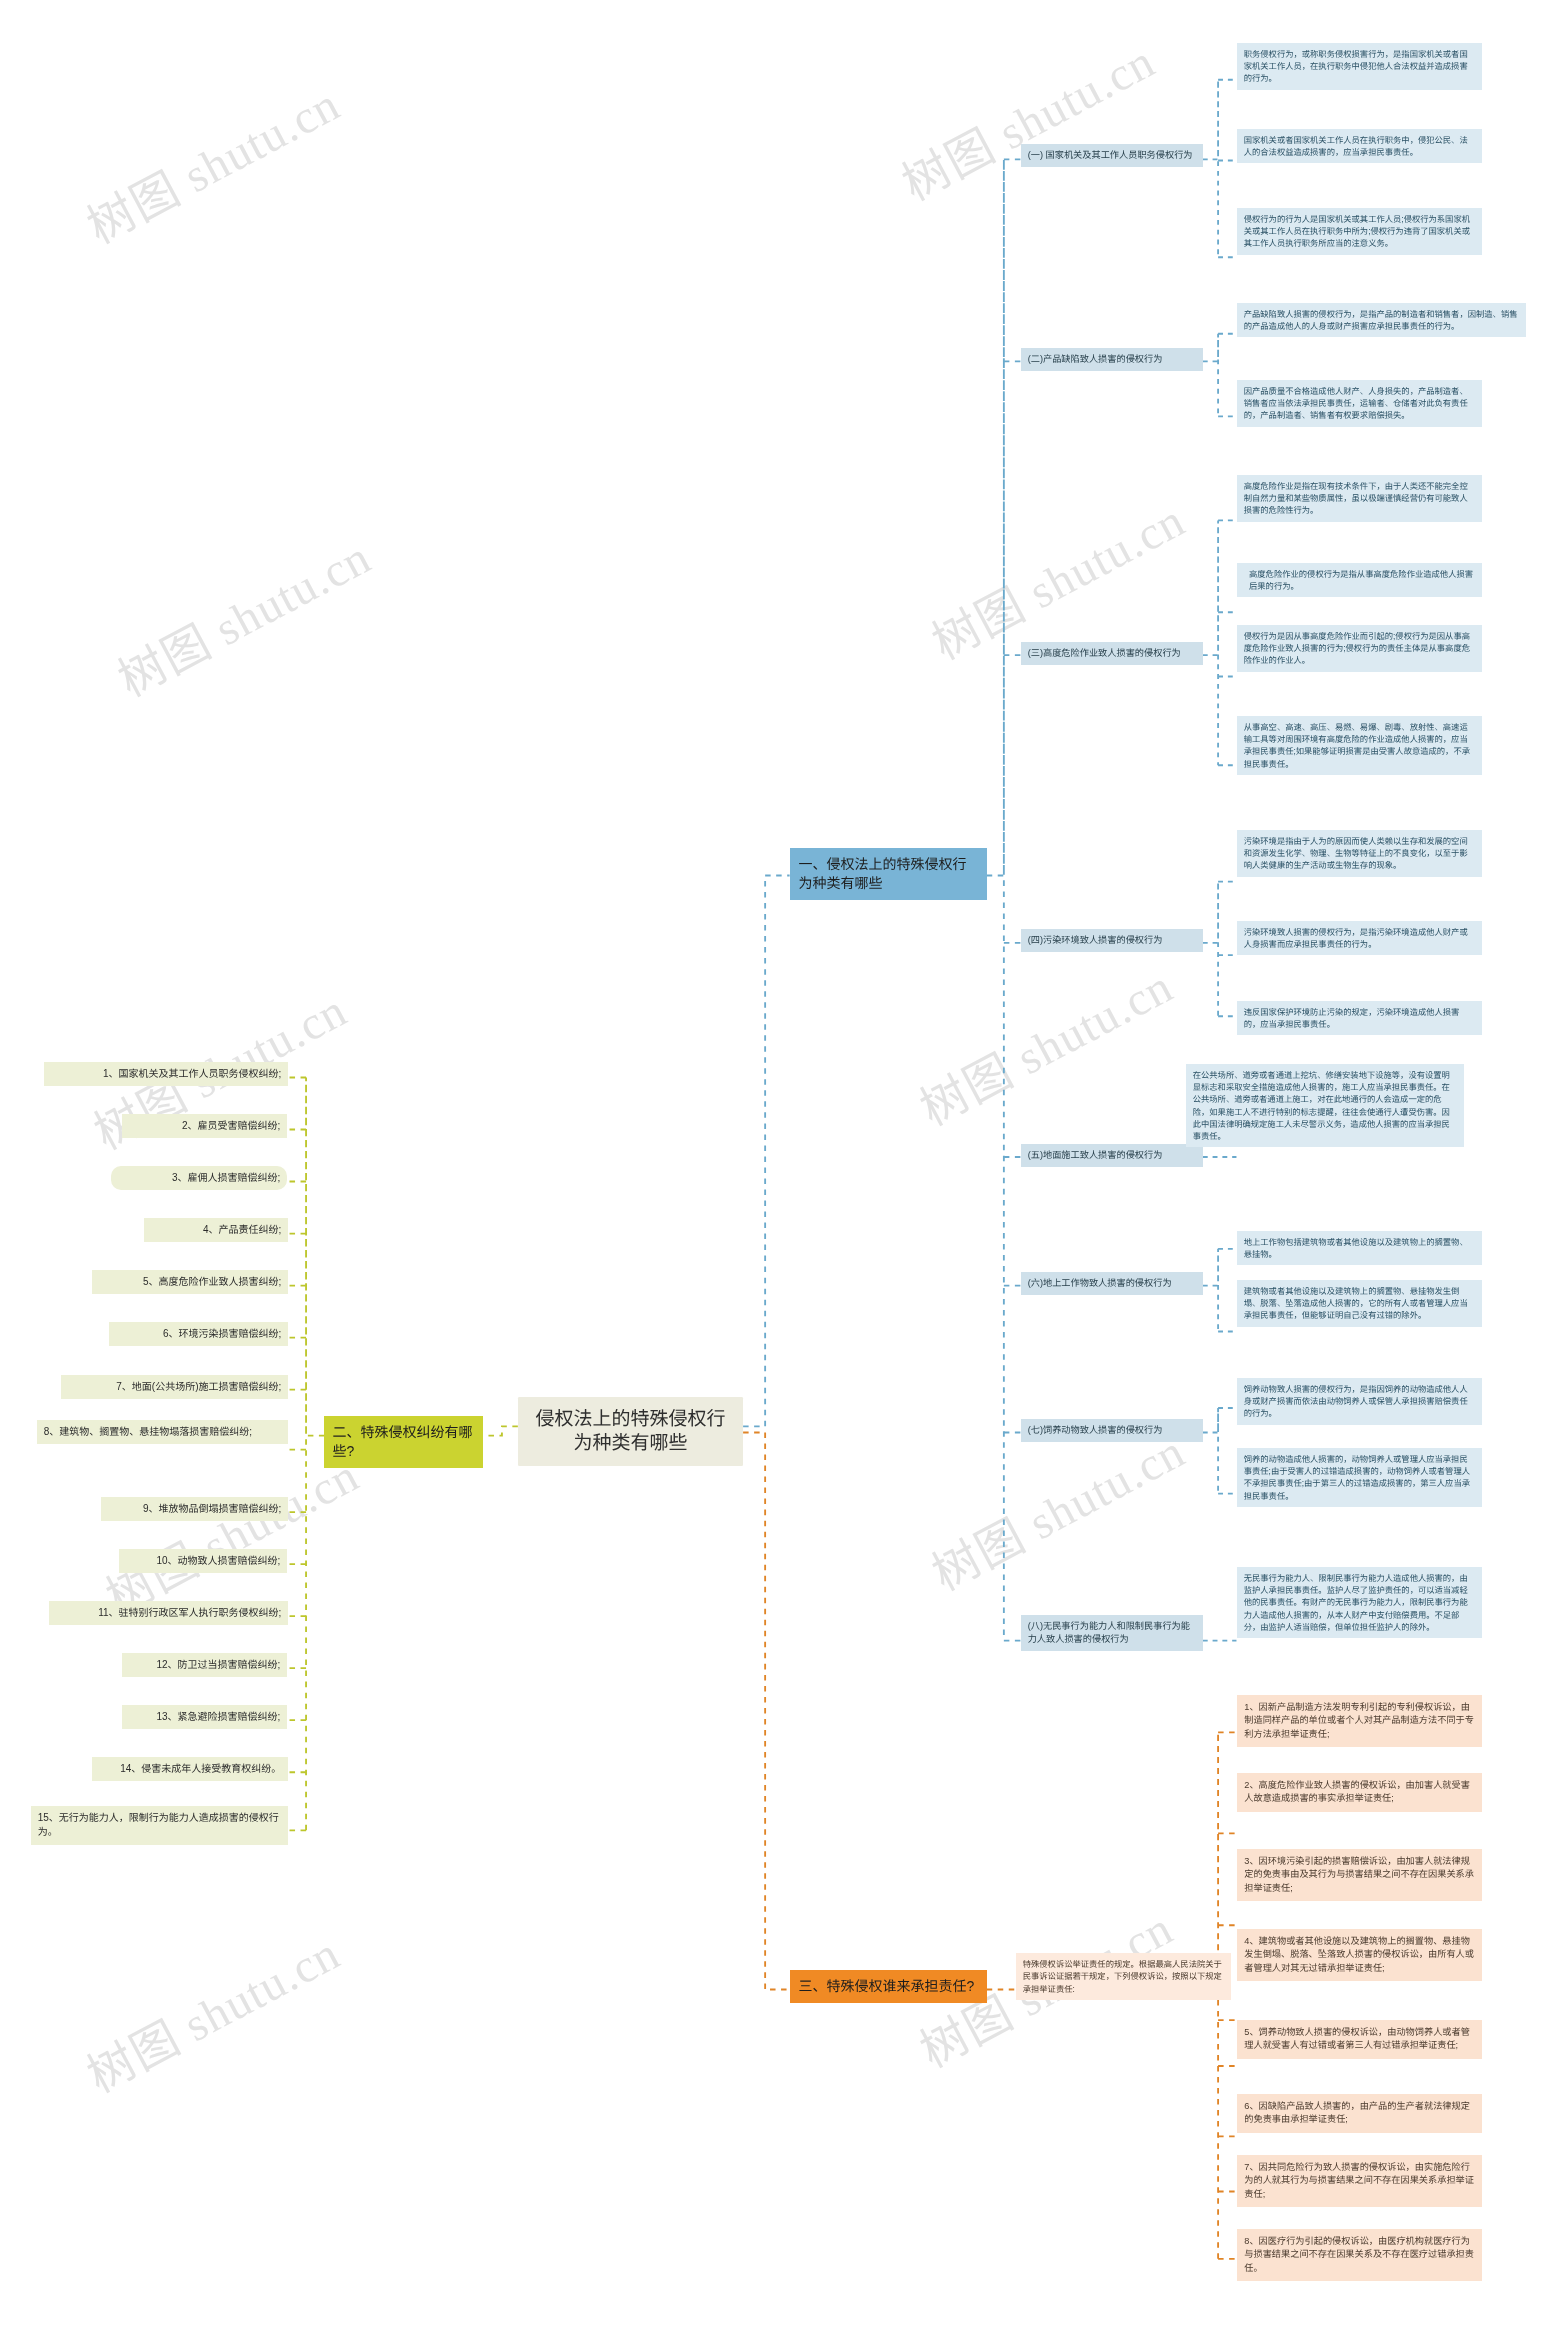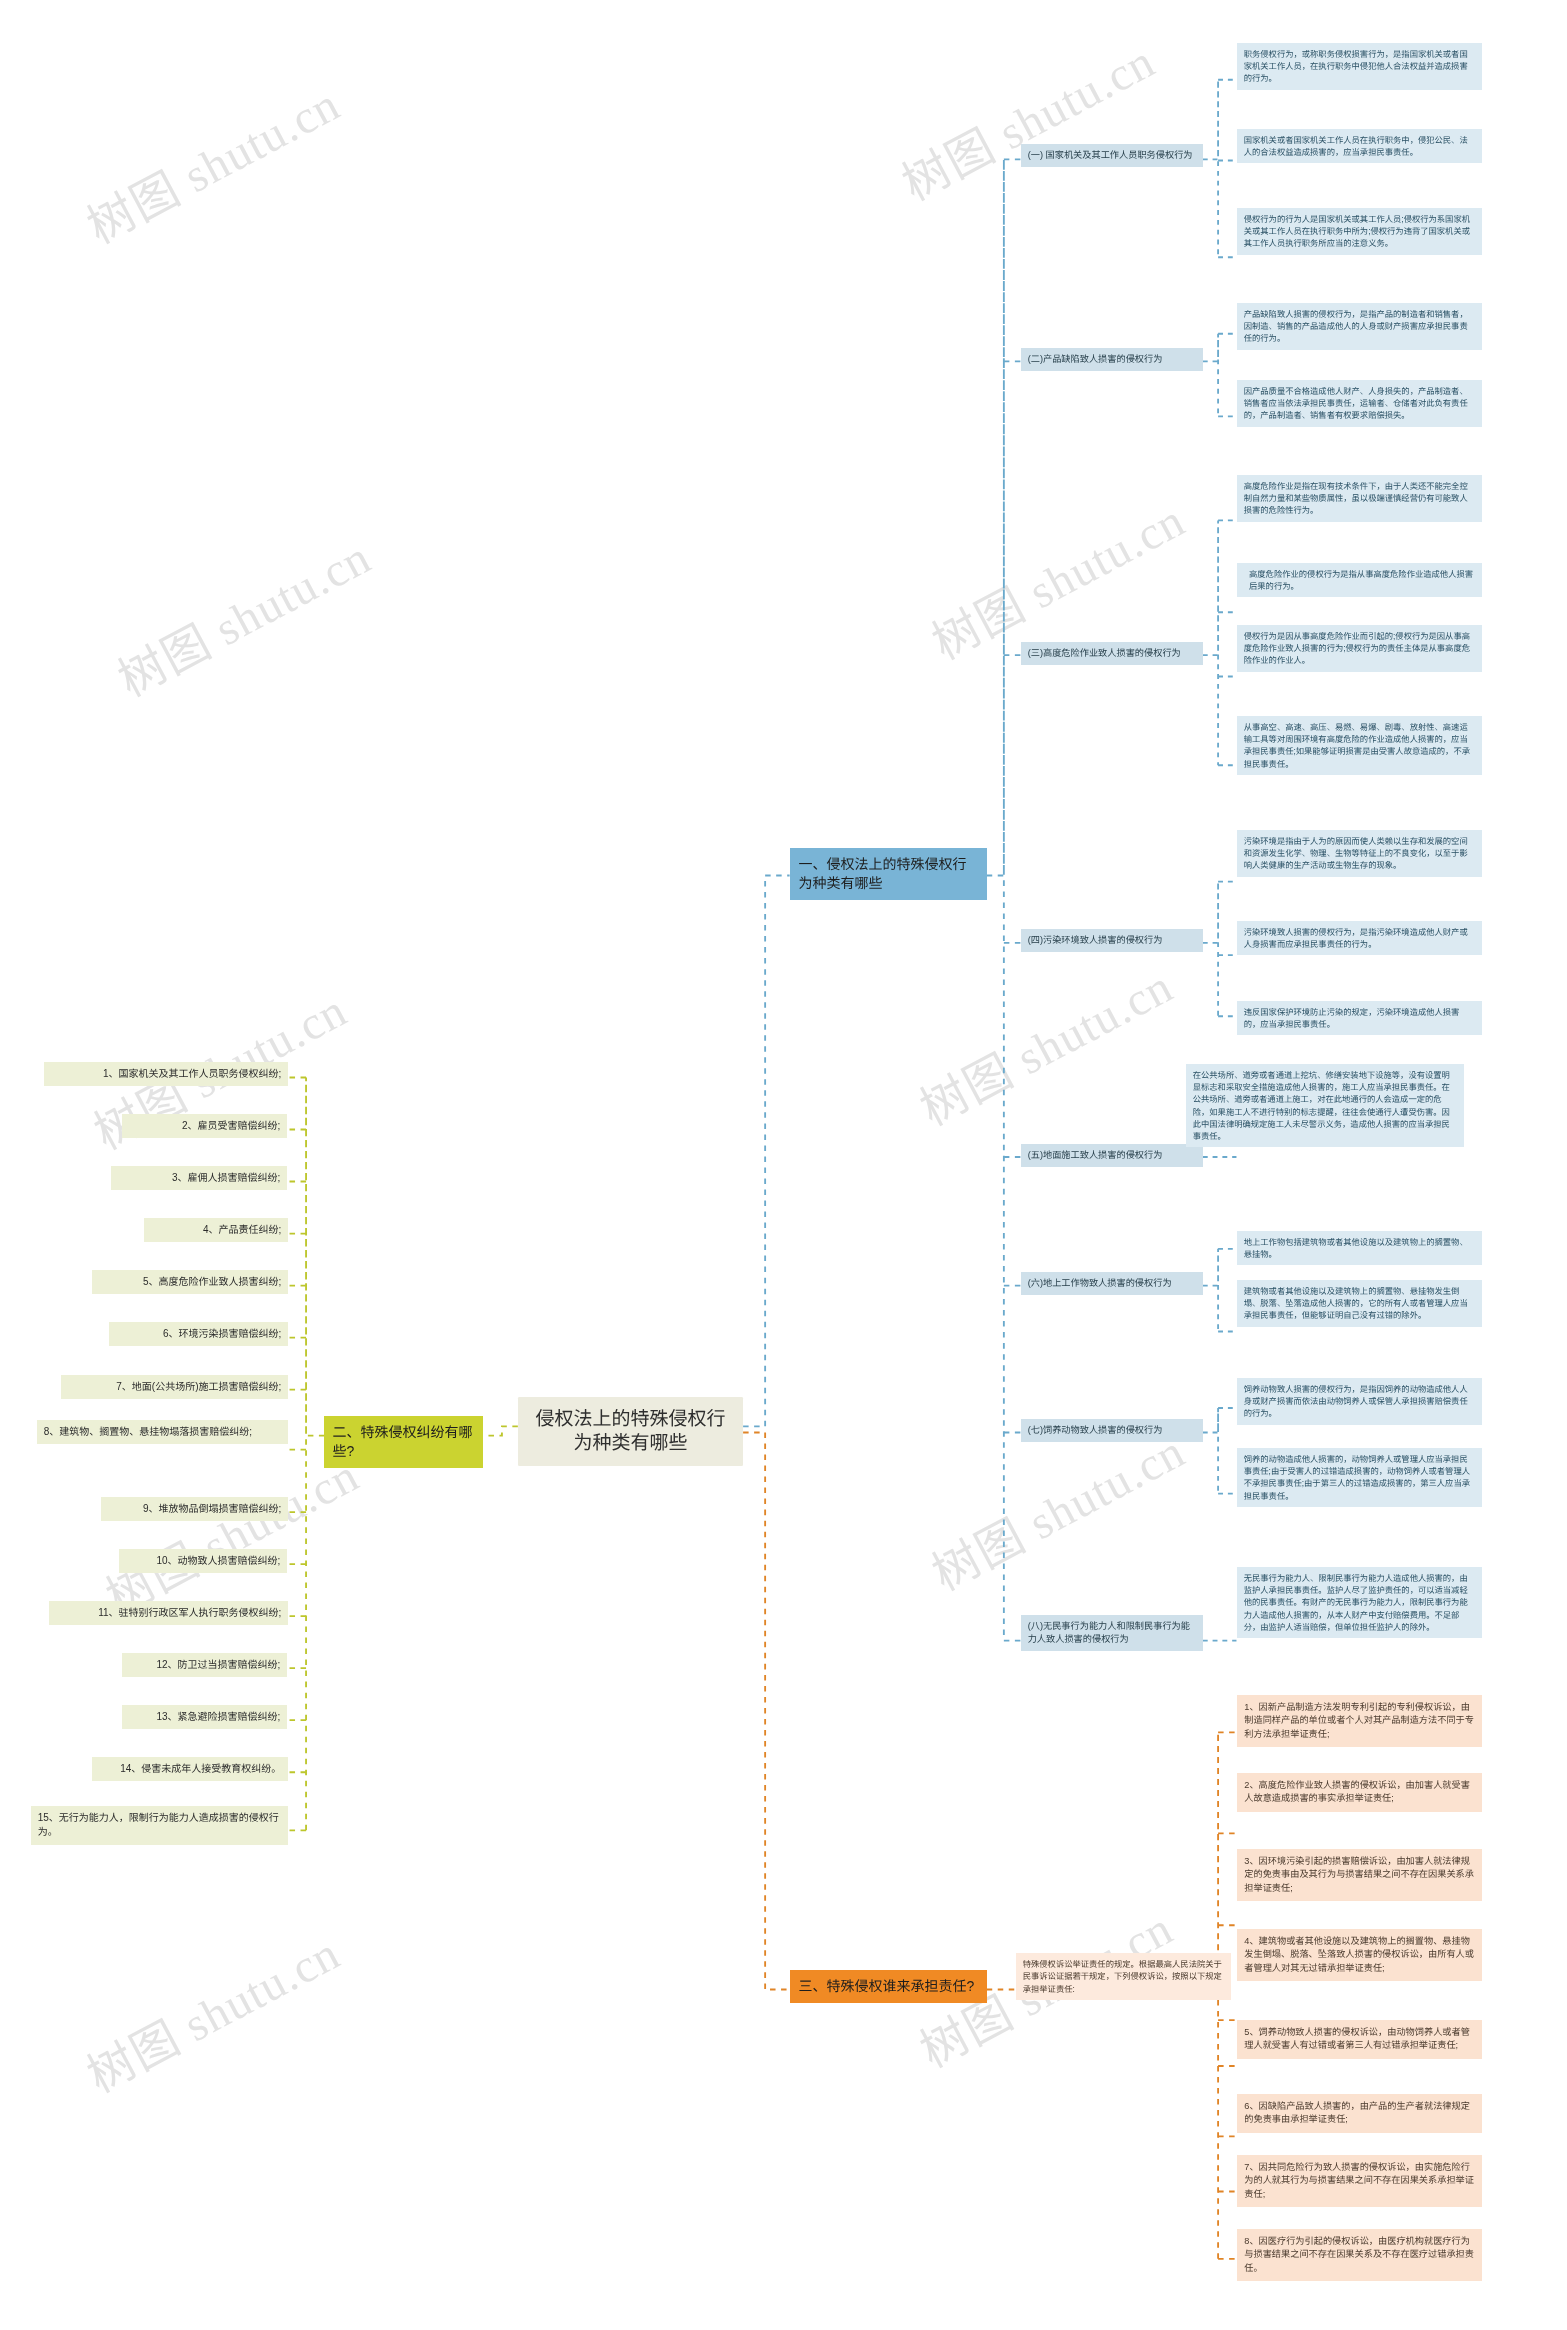--- a/index.html
+++ b/index.html
@@ -169,21 +169,21 @@
   <div class="node root" style="left:518px; top:1397px; width:225px;">侵权法上的特殊侵权行为种类有哪些</div>
 
   <div class="node l1-blue" style="left:790px; top:848px; width:197px;">一、侵权法上的特殊侵权行为种类有哪些</div>
 
   <div class="node l2-blue" style="left:1021px; top:144px; width:182px;">(一) 国家机关及其工作人员职务侵权行为</div>
   <div class="node l3-blue" style="left:1237px; top:43px; width:245px;">职务侵权行为，或称职务侵权损害行为，是指国家机关或者国家机关工作人员，在执行职务中侵犯他人合法权益并造成损害的行为。</div>
   <div class="node l3-blue" style="left:1237px; top:129px; width:245px;">国家机关或者国家机关工作人员在执行职务中，侵犯公民、法人的合法权益造成损害的，应当承担民事责任。</div>
   <div class="node l3-blue" style="left:1237px; top:208px; width:245px;">侵权行为的行为人是国家机关或其工作人员;侵权行为系国家机关或其工作人员在执行职务中所为;侵权行为违背了国家机关或其工作人员执行职务所应当的注意义务。</div>
 
   <div class="node l2-blue" style="left:1021px; top:348px; width:182px;">(二)产品缺陷致人损害的侵权行为</div>
-  <div class="node l3-blue" style="left:1237px; top:303px; width:245px;">产品缺陷致人损害的侵权行为，是指产品的制造者和销售者，因制造、销售的产品造成他人的人身或财产损害应承担民事责任的行为。</div>
+  <div class="node l3-blue" style="left:1237px; top:303px; width:289px;">产品缺陷致人损害的侵权行为，是指产品的制造者和销售者，因制造、销售的产品造成他人的人身或财产损害应承担民事责任的行为。</div>
   <div class="node l3-blue" style="left:1237px; top:380px; width:245px;">因产品质量不合格造成他人财产、人身损失的，产品制造者、销售者应当依法承担民事责任，运输者、仓储者对此负有责任的，产品制造者、销售者有权要求赔偿损失。</div>
 
   <div class="node l2-blue" style="left:1021px; top:642px; width:182px;">(三)高度危险作业致人损害的侵权行为</div>
   <div class="node l3-blue" style="left:1237px; top:475px; width:245px;">高度危险作业是指在现有技术条件下，由于人类还不能完全控制自然力量和某些物质属性，虽以极端谨慎经营仍有可能致人损害的危险性行为。</div>
   <div class="node l3-blue" style="left:1237px; top:563px; width:245px;padding-left:12px;">高度危险作业的侵权行为是指从事高度危险作业造成他人损害后果的行为。</div>
   <div class="node l3-blue" style="left:1237px; top:625px; width:245px;">侵权行为是因从事高度危险作业而引起的;侵权行为是因从事高度危险作业致人损害的行为;侵权行为的责任主体是从事高度危险作业的作业人。</div>
   <div class="node l3-blue" style="left:1237px; top:716px; width:245px;">从事高空、高速、高压、易燃、易爆、剧毒、放射性、高速运输工具等对周围环境有高度危险的作业造成他人损害的，应当承担民事责任;如果能够证明损害是由受害人故意造成的，不承担民事责任。</div>
 
   <div class="node l2-blue" style="left:1021px; top:929px; width:182px;">(四)污染环境致人损害的侵权行为</div>
   <div class="node l3-blue" style="left:1237px; top:830px; width:245px;">污染环境是指由于人为的原因而使人类赖以生存和发展的空间和资源发生化学、物理、生物等特征上的不良变化，以至于影响人类健康的生产活动或生物生存的现象。</div>
@@ -201,21 +201,21 @@
   <div class="node l3-blue" style="left:1237px; top:1378px; width:245px;">饲养动物致人损害的侵权行为，是指因饲养的动物造成他人人身或财产损害而依法由动物饲养人或保管人承担损害赔偿责任的行为。</div>
   <div class="node l3-blue" style="left:1237px; top:1448px; width:245px;">饲养的动物造成他人损害的，动物饲养人或管理人应当承担民事责任;由于受害人的过错造成损害的，动物饲养人或者管理人不承担民事责任;由于第三人的过错造成损害的，第三人应当承担民事责任。</div>
 
   <div class="node l2-blue" style="left:1021px; top:1615px; width:182px;">(八)无民事行为能力人和限制民事行为能力人致人损害的侵权行为</div>
   <div class="node l3-blue" style="left:1237px; top:1567px; width:245px;">无民事行为能力人、限制民事行为能力人造成他人损害的，由监护人承担民事责任。监护人尽了监护责任的，可以适当减轻他的民事责任。有财产的无民事行为能力人，限制民事行为能力人造成他人损害的，从本人财产中支付赔偿费用。不足部分，由监护人适当赔偿，但单位担任监护人的除外。</div>
 
   <div class="node l1-green" style="left:324px; top:1416px; width:159px;">二、特殊侵权纠纷有哪些?</div>
 
   <div class="node leaf-yellow" style="left:44px; top:1062px; width:244px;">1、国家机关及其工作人员职务侵权纠纷;</div>
   <div class="node leaf-yellow" style="left:122px; top:1114px; width:165px;">2、雇员受害赔偿纠纷;</div>
-  <div class="node leaf-yellow" style="left:111px; top:1166px; width:176px;">3、雇佣人损害赔偿纠纷;</div>
+  <div class="node leaf-yellow" style="left:111px; top:1166px; width:176px;border-radius:10px;">3、雇佣人损害赔偿纠纷;</div>
   <div class="node leaf-yellow" style="left:144px; top:1218px; width:144px;">4、产品责任纠纷;</div>
   <div class="node leaf-yellow" style="left:92px; top:1270px; width:196px;">5、高度危险作业致人损害纠纷;</div>
   <div class="node leaf-yellow" style="left:109px; top:1322px; width:179px;">6、环境污染损害赔偿纠纷;</div>
   <div class="node leaf-yellow" style="left:61px; top:1375px; width:227px;">7、地面(公共场所)施工损害赔偿纠纷;</div>
   <div class="node leaf-yellow wrap2" style="left:37px; top:1420px; width:251px;">8、建筑物、搁置物、悬挂物塌落损害赔偿纠纷;</div>
   <div class="node leaf-yellow" style="left:101px; top:1497px; width:187px;">9、堆放物品倒塌损害赔偿纠纷;</div>
   <div class="node leaf-yellow" style="left:119px; top:1549px; width:168px;">10、动物致人损害赔偿纠纷;</div>
   <div class="node leaf-yellow" style="left:49px; top:1601px; width:239px;">11、驻特别行政区军人执行职务侵权纠纷;</div>
   <div class="node leaf-yellow" style="left:122px; top:1653px; width:165px;">12、防卫过当损害赔偿纠纷;</div>
   <div class="node leaf-yellow" style="left:122px; top:1705px; width:165px;">13、紧急避险损害赔偿纠纷;</div>

